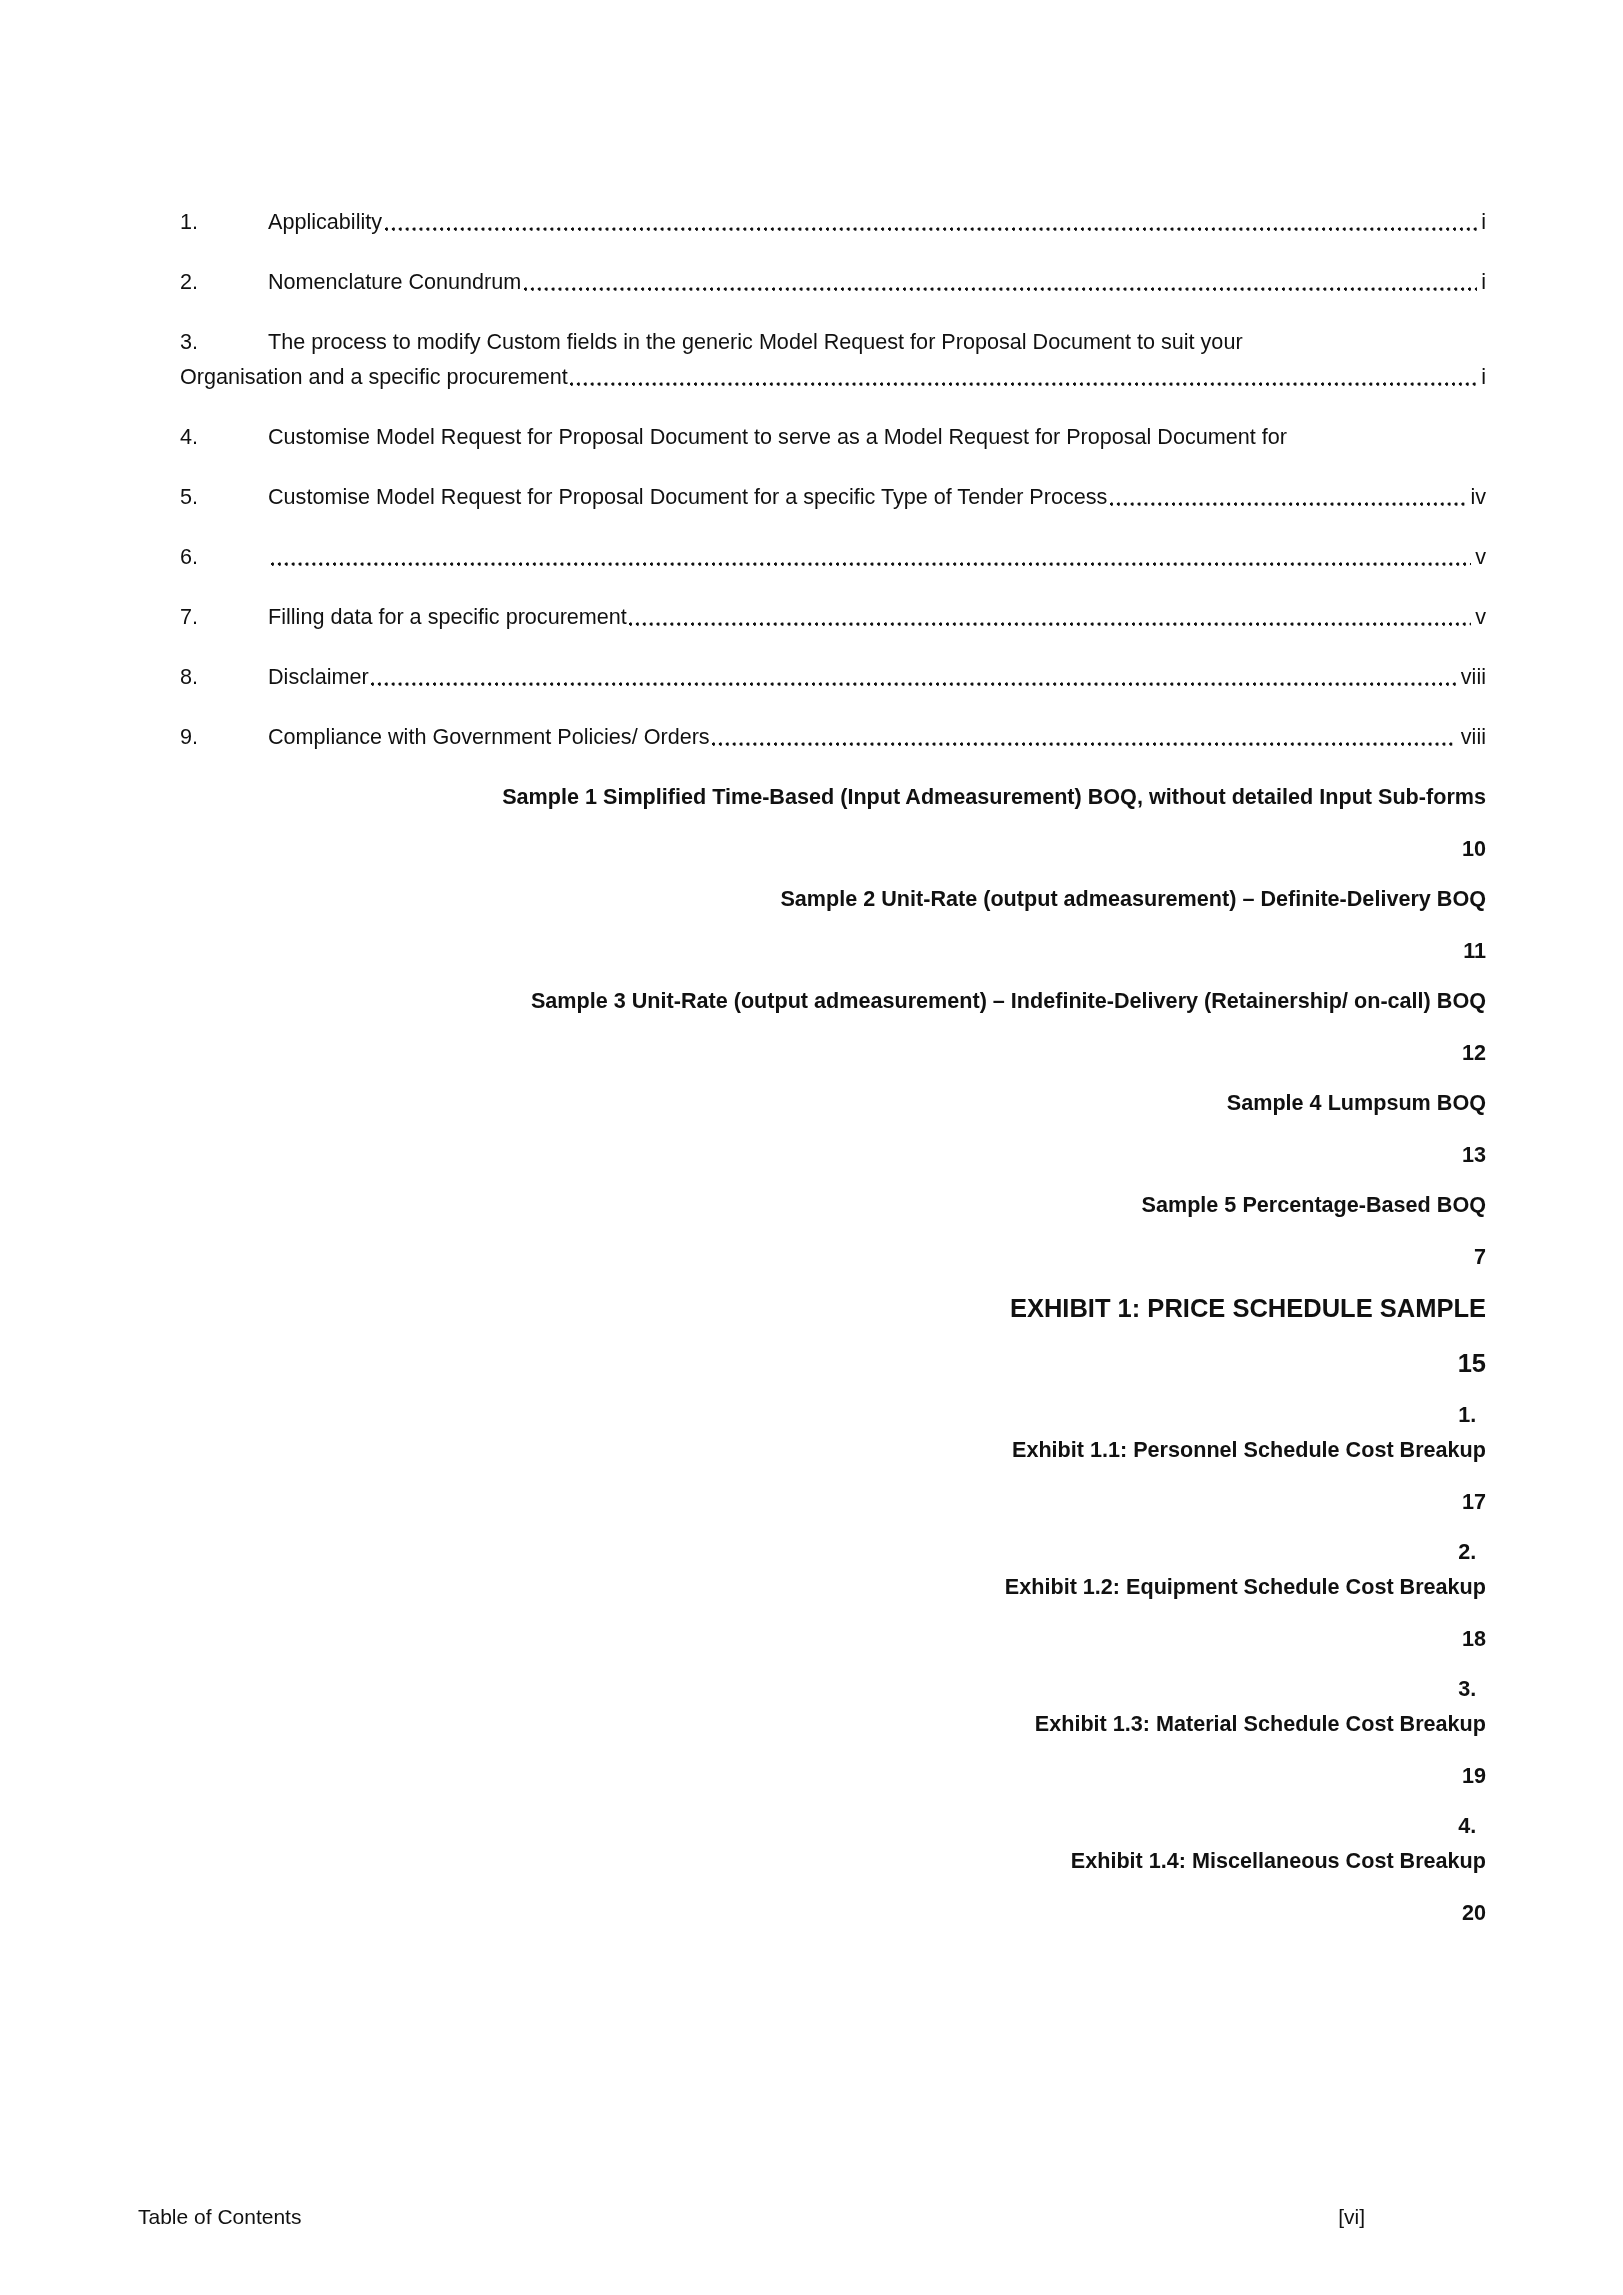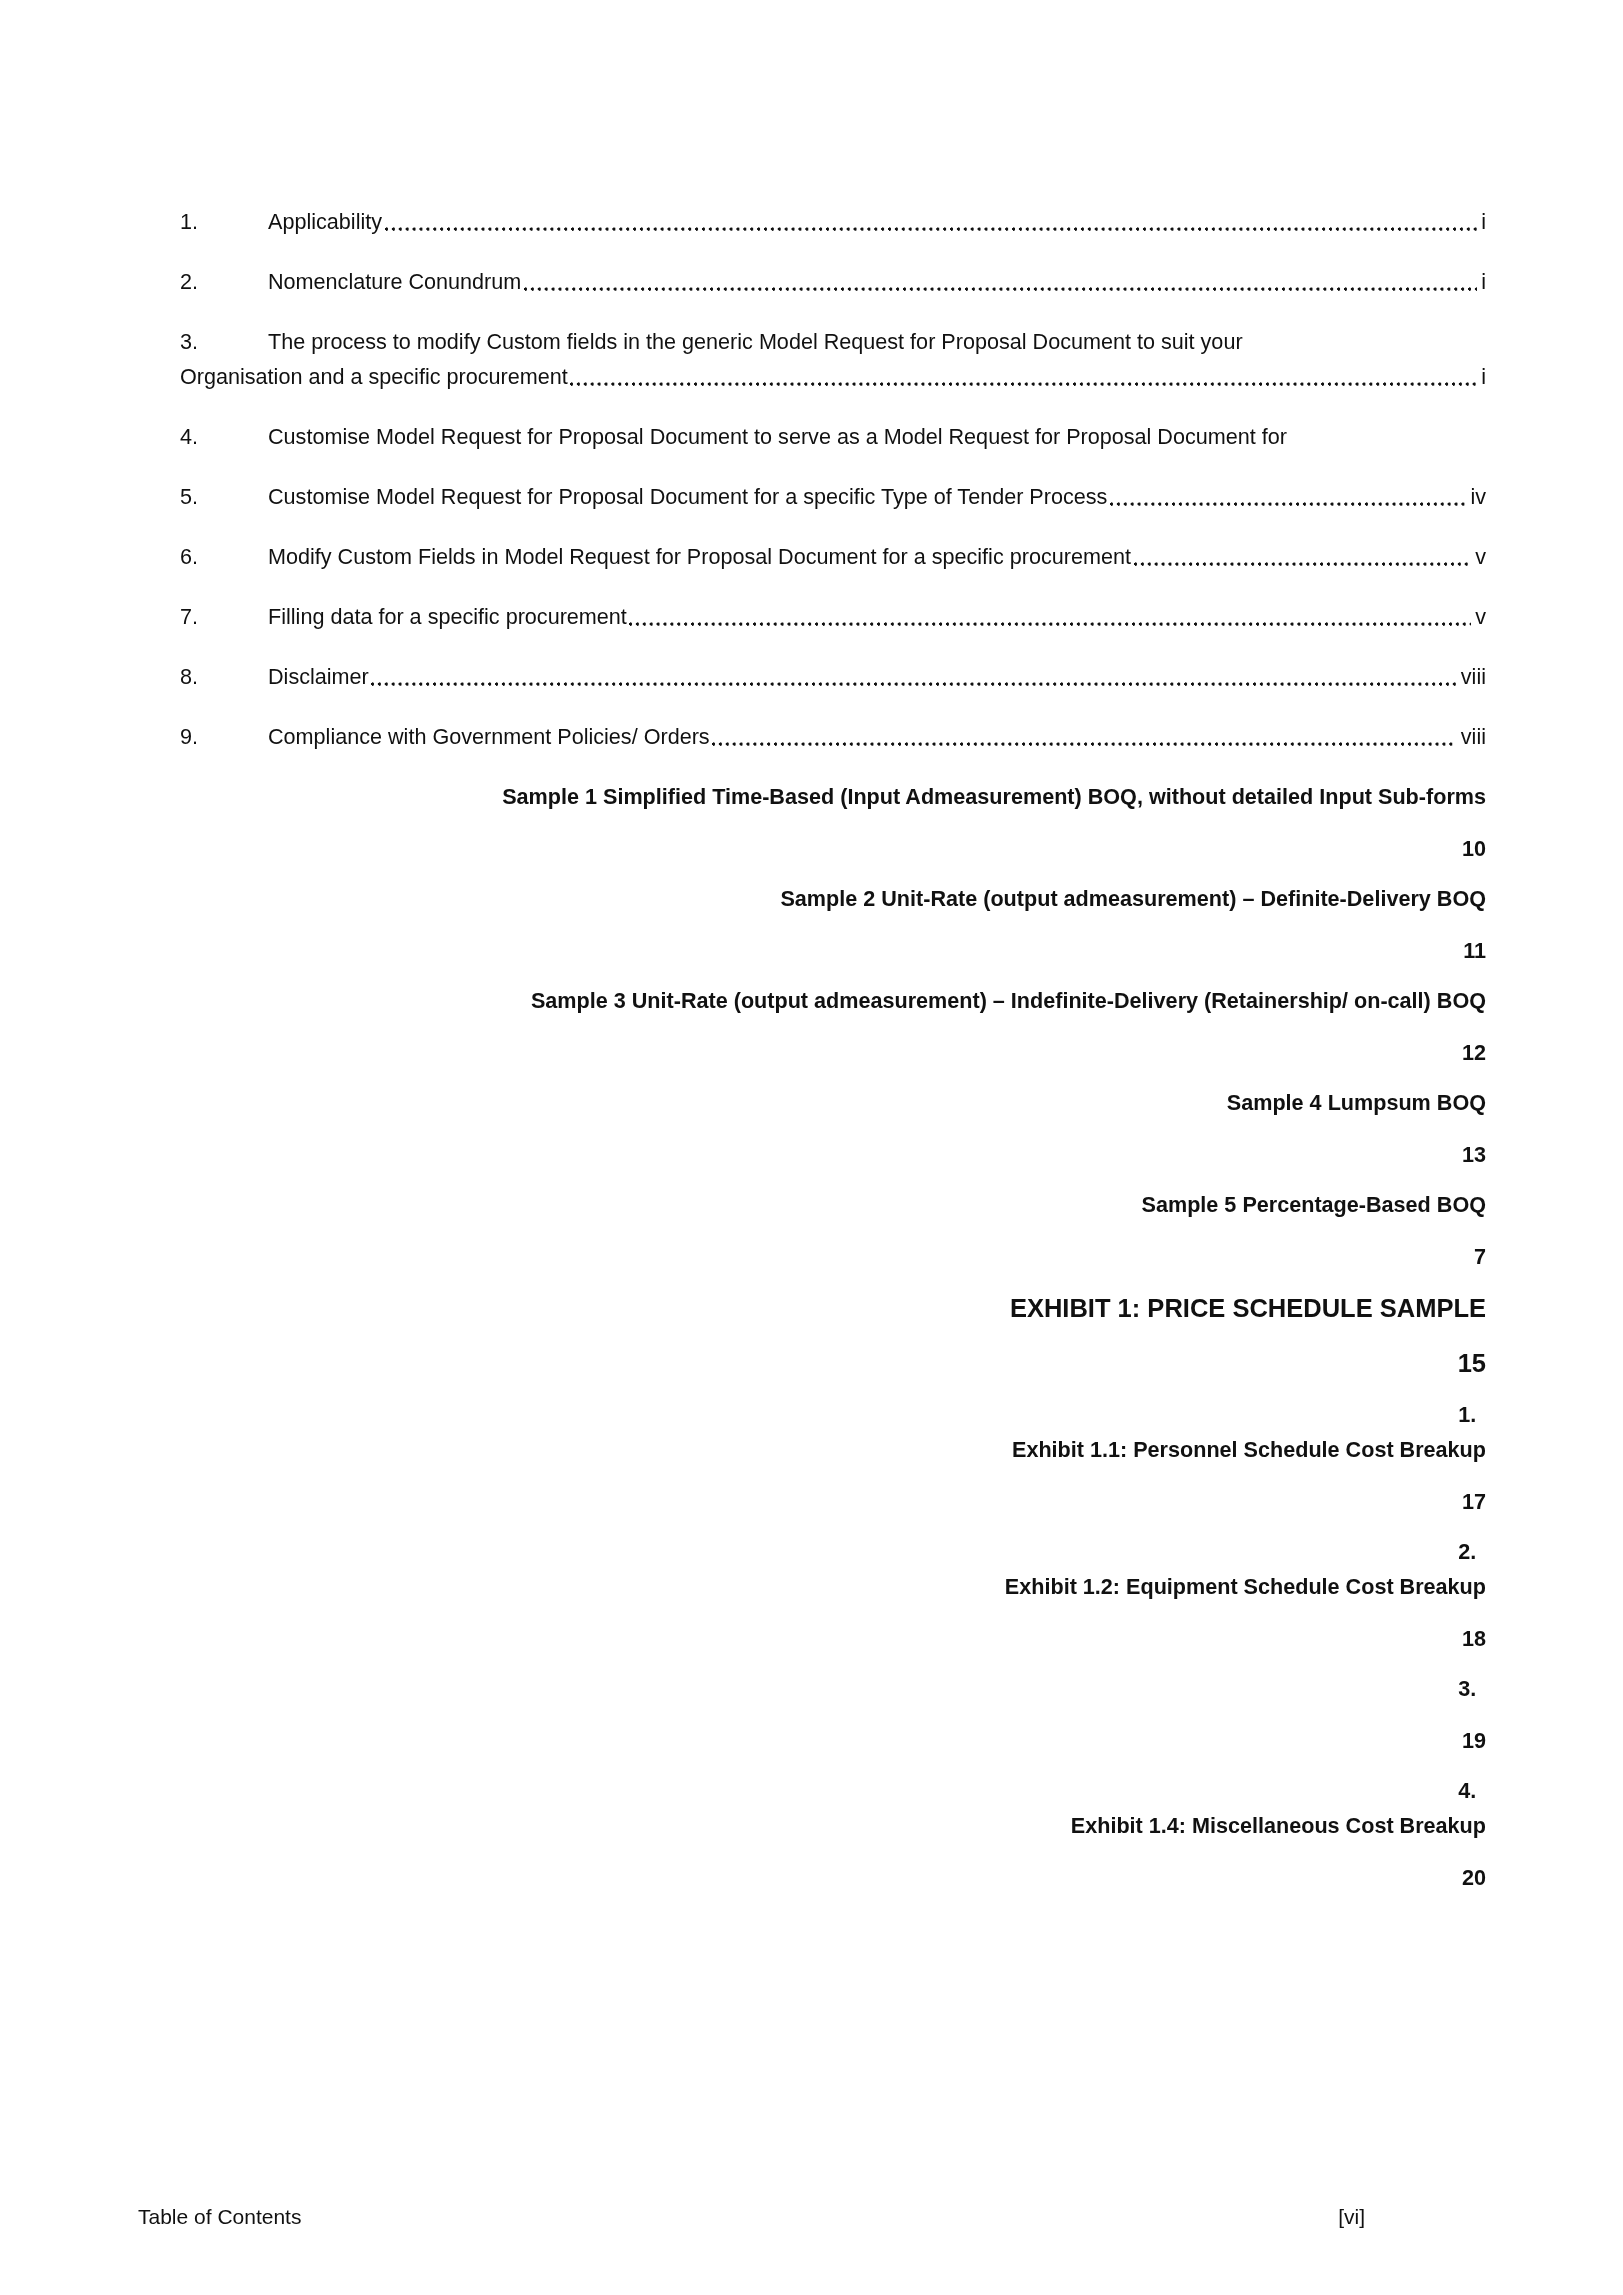--- a/index.html
+++ b/index.html
@@ -119,21 +119,20 @@
         </div>
       </div>
       <div class="entry normal">
         <span class="num">5.</span>
         <span class="text">Customise Model Request for Proposal Document for a specific Type of Tender Process</span>
         <span class="dots"></span>
         <span class="page-num">iv</span>
       </div>
       <div class="entry normal">
         <span class="num">6.</span>
-        <span class="text">Modify Custom Fields in Model Request for Proposal Document for a specific procurement</span>
         <span class="dots"></span>
         <span class="page-num">v</span>
       </div>
       <div class="entry normal">
         <span class="num">7.</span>
         <span class="text">Filling data for a specific procurement</span>
         <span class="dots"></span>
         <span class="page-num">v</span>
       </div>
       <div class="entry normal">
@@ -185,20 +184,21 @@
         <span class="page-num">17</span>
       </div>
       <div class="entry boldnum">
         <span class="num">2.</span>
         <span class="text">Exhibit 1.2: Equipment Schedule Cost Breakup</span>
         <span class="dots"></span>
         <span class="page-num">18</span>
       </div>
       <div class="entry boldnum">
         <span class="num">3.</span>
+        <span class="text">Exhibit 1.3: Material Schedule Cost Breakup</span>
         <span class="dots"></span>
         <span class="page-num">19</span>
       </div>
       <div class="entry boldnum">
         <span class="num">4.</span>
         <span class="text">Exhibit 1.4: Miscellaneous Cost Breakup</span>
         <span class="dots"></span>
         <span class="page-num">20</span>
       </div>
     </div>

